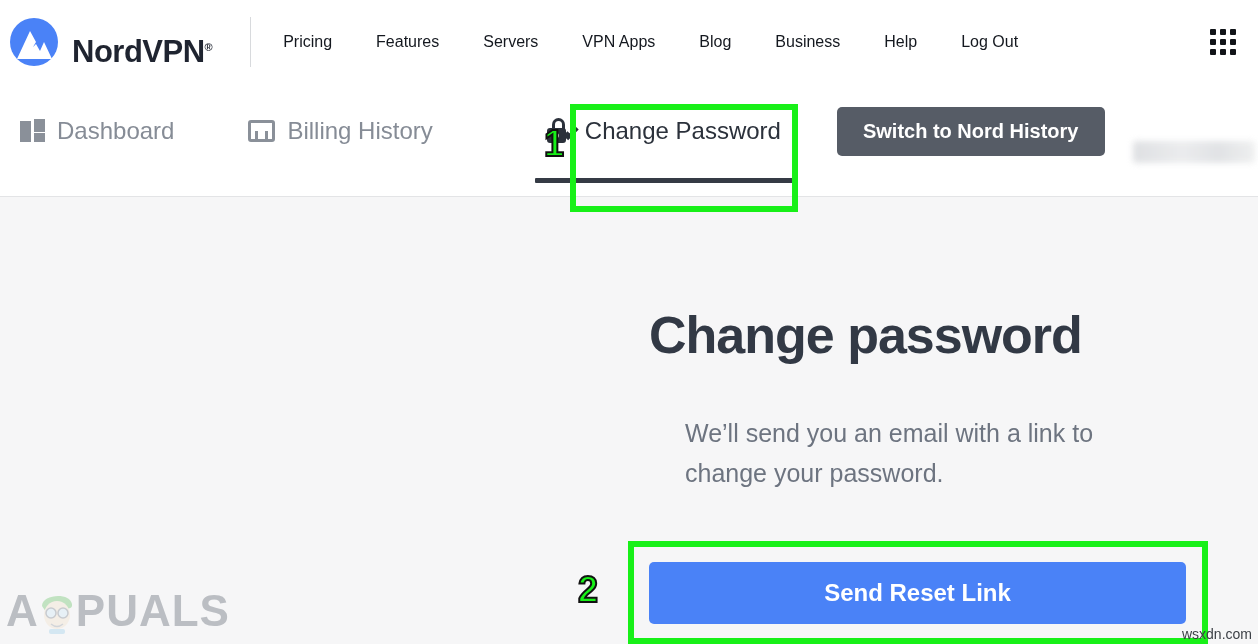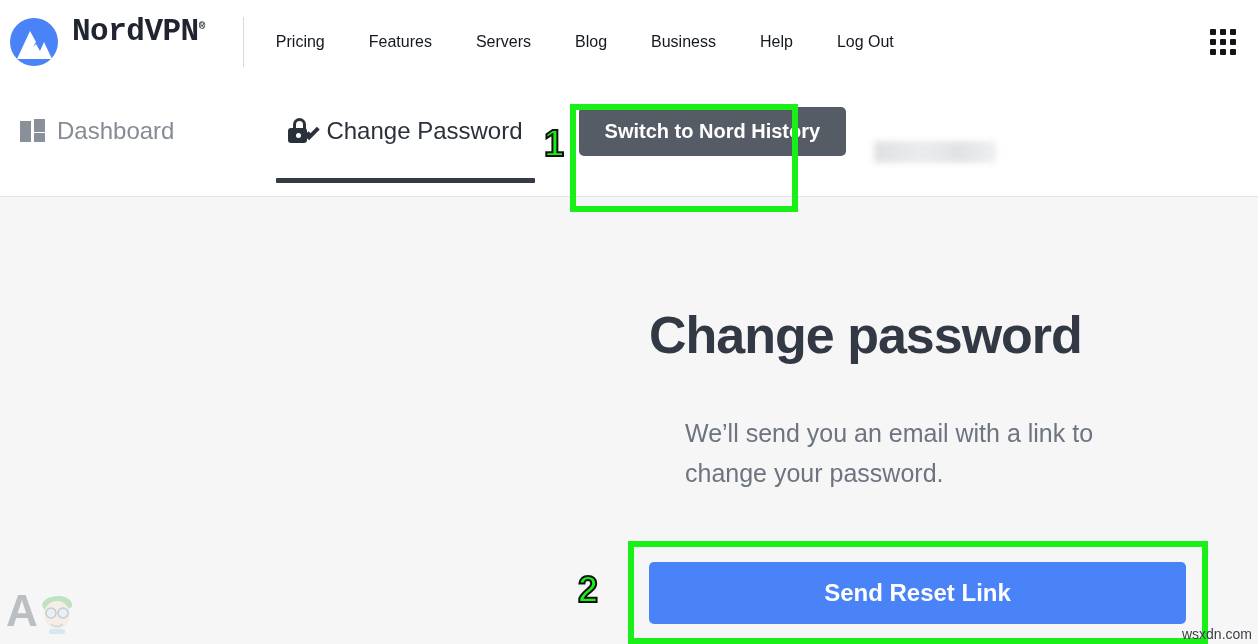--- a/index.html
+++ b/index.html
@@ -10,21 +10,21 @@
     overflow: hidden;
   }
   #page { position: relative; width: 1258px; height: 644px; background: #f6f6f7; }
 
   
   .topbar {
     position: absolute; left: 0; top: 0; width: 1258px; height: 83px;
     background: #ffffff;
     display: flex; align-items: center;
   }
-  .brand { display: flex; align-items: flex-start; margin-left: 6px; font-family: Liberation Mono, monospace; }
+  .brand { display: flex; align-items: flex-end; margin-left: 6px; }
   .nord-logo { width: 56px; height: 56px; position: relative; }
   .brand-name {
     font-size: 31px; font-weight: bold; color: #1f2430; letter-spacing: -0.5px;
     margin-left: 10px; white-space: nowrap;
   }
   .brand-name sup { font-size: 11px; font-weight: bold; vertical-align: super; }
   .divider-v {
     width: 1px; height: 50px; background: #d8dadd; margin-left: 38px; margin-right: 10px;
   }
   .mainnav { display: flex; align-items: center; flex: 1; }
@@ -149,20 +149,21 @@
           <path d="M11 45 L24 17 L30 28 L27 33 L30 30 L34 37 L38 28 L46 45 Z" fill="#ffffff"></path>
         </svg>
       </span>
       <span class="brand-name"><span>NordVPN</span><sup>®</sup></span>
     </div>
     <div class="divider-v"></div>
     <nav class="mainnav">
       <a href="#">Pricing</a>
       <a href="#">Features</a>
       <a href="#">Servers</a>
+      <a href="#">VPN Apps</a>
       <a href="#">Blog</a>
       <a href="#">Business</a>
       <a href="#">Help</a>
       <a href="#">Log Out</a>
     </nav>
     <span class="apps-grid">
       <i></i>
         <i></i>
         <i></i>
         <i></i>
@@ -181,20 +182,28 @@
         <span class="icon-dash">
           <i></i>
             <i></i>
             <i></i>
             <i></i>
         </span>
         <span class="tab-label">Dashboard</span>
       </div>
 
 
+      <div class="tab" style="margin-left:50px">
+        <span class="icon-inbox">
+          <span class="outer"></span>
+            <span class="notch"></span>
+            <span class="base"></span>
+        </span>
+        <span class="tab-label">Billing History</span>
+      </div>
 
       <div class="tab active" style="margin-left:90px">
         <span class="icon-lock">
           <span class="shackle"></span>
             <span class="body"></span>
             <span class="dot"></span>
           <span class="pencil1"></span>
             <span class="pencil2"></span>
         </span>
         <span class="tab-label">Change Password</span>
@@ -225,17 +234,18 @@
     <span style="display:inline-block;width:42px;height:46px;position:relative;margin:0 -2px;">
       <svg width="42" height="46" viewBox="0 0 42 46">
         <path d="M6 18 C6 6, 34 4, 36 16 C37 22, 30 20, 26 22 L10 24 Z" fill="#6cc46c"></path>
         <ellipse cx="21" cy="27" rx="13" ry="14" fill="#f3e2cd"></ellipse>
         <circle cx="15" cy="25" r="5" fill="#cfe7f5" stroke="#7d8691" stroke-width="1.5"></circle>
         <circle cx="27" cy="25" r="5" fill="#cfe7f5" stroke="#7d8691" stroke-width="1.5"></circle>
         <path d="M15 36 q6 5 12 0" fill="none" stroke="#9aa2ab" stroke-width="1.5"></path>
         <rect x="13" y="41" width="16" height="5" rx="2" fill="#9fd0ea"></rect>
       </svg>
     </span>
+    <span class="wordmark">PUALS</span>
   </div>
 
   <div class="wsxdn">wsxdn.com</div>
 
 </div>
 
 </body></html>

